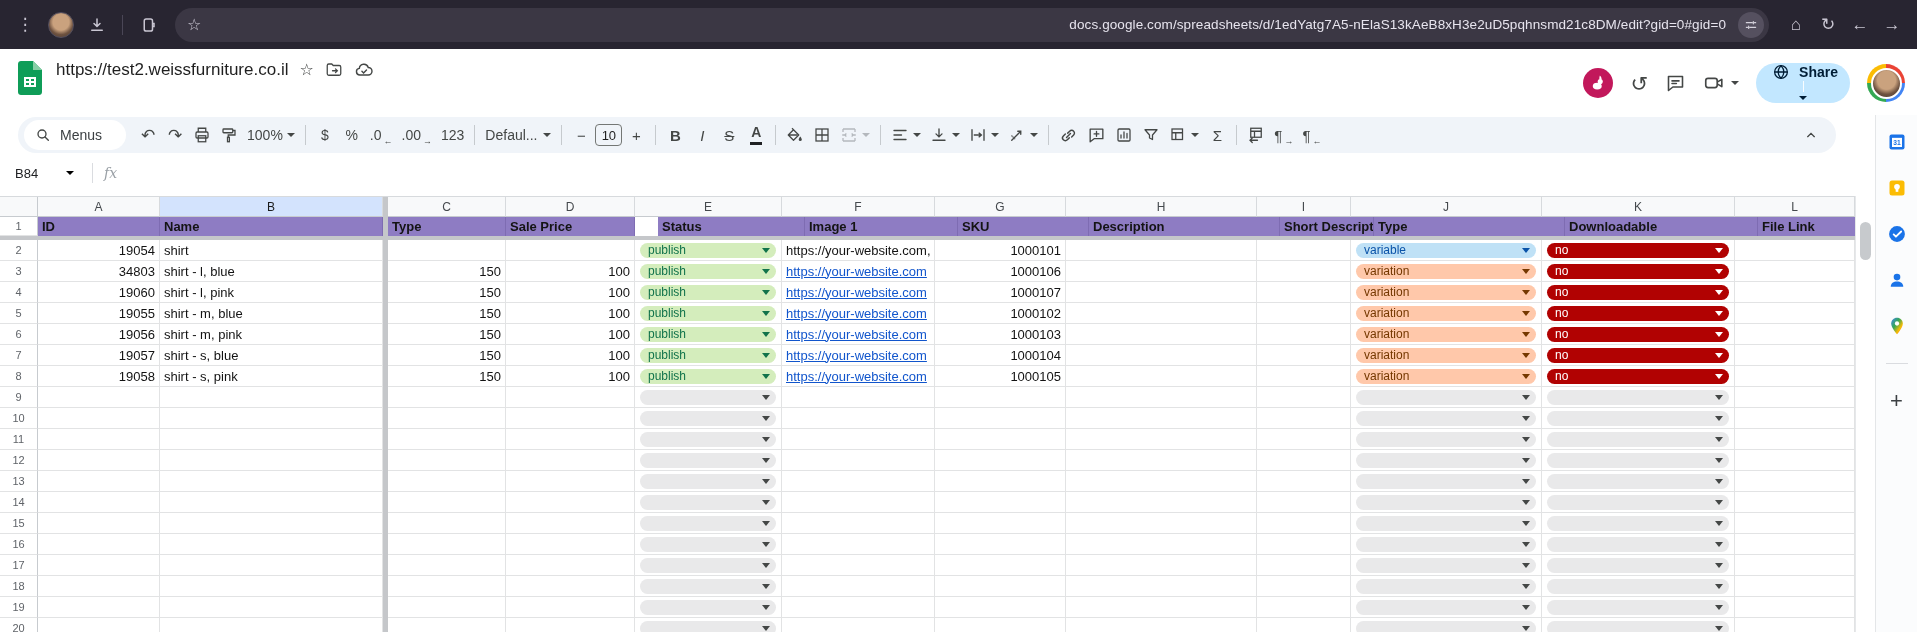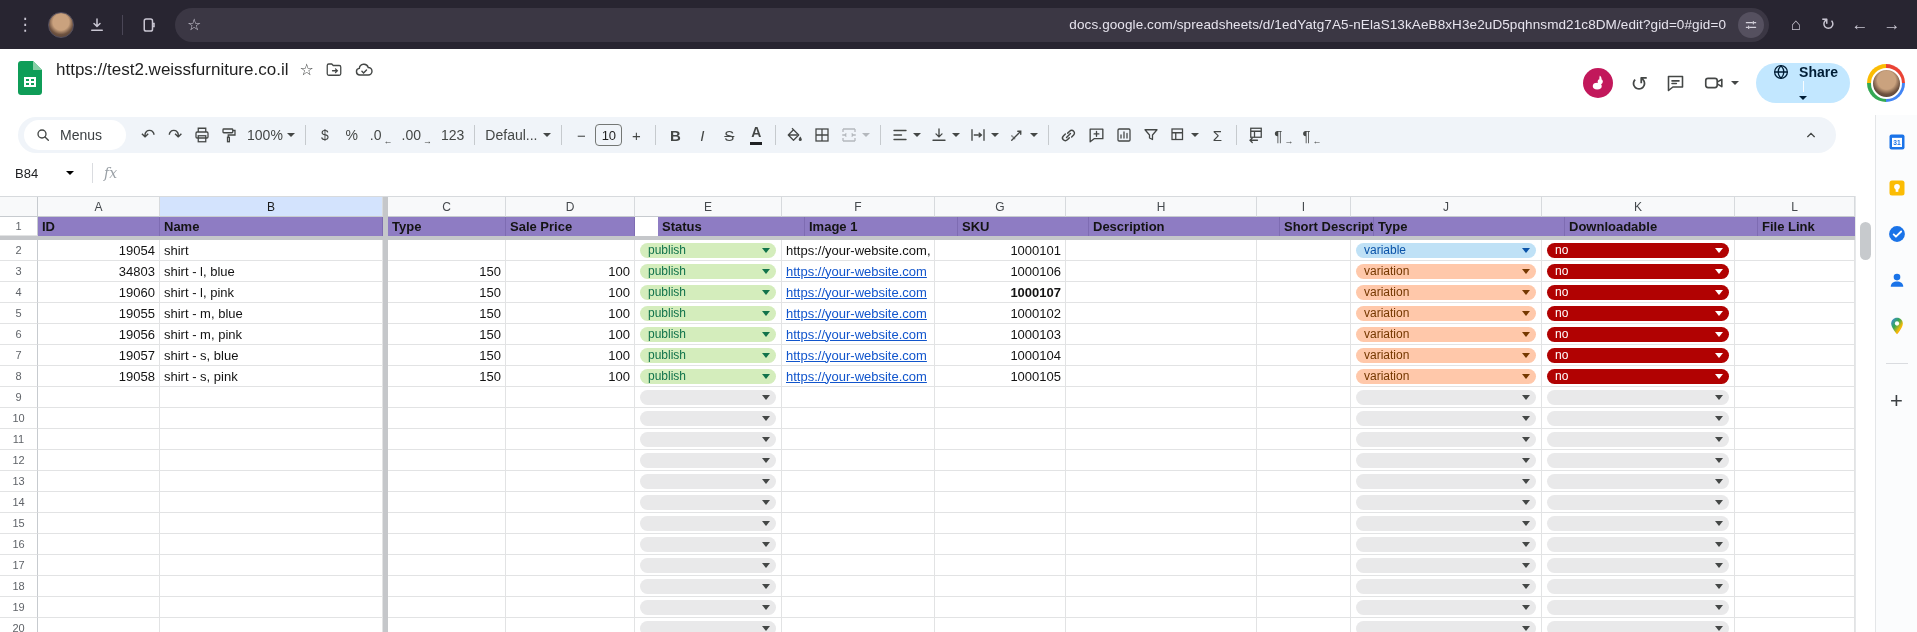--- a/index.html
+++ b/index.html
@@ -517,21 +517,21 @@
         </div>
         <div class="g-cell" style="width: 147px;">
           <div class="chip" style="background: rgb(212, 237, 188); color: rgb(17, 115, 75);">
             <div class="chip-label">publish</div>
             <div class="chip-arrow"></div>
           </div>
         </div>
         <div class="g-cell" style="width: 153px;">
           <div class="cellv lnk">https://your-website.com</div>
         </div>
-        <div class="g-cell r" style="width: 131px; font-weight: bold;">
+        <div class="g-cell r" style="width: 131px;">
           <div class="cellv">1000107</div>
         </div>
         <div class="g-cell" style="width: 191px;"></div>
         <div class="g-cell" style="width: 94px;"></div>
         <div class="g-cell" style="width: 191px;">
           <div class="chip" style="background: rgb(255, 200, 170); color: rgb(117, 56, 0);">
             <div class="chip-label">variation</div>
             <div class="chip-arrow"></div>
           </div>
         </div>

